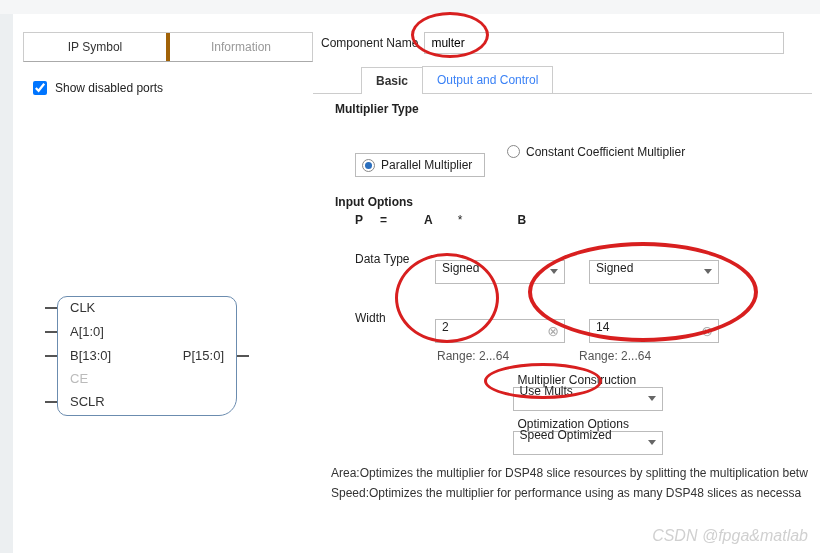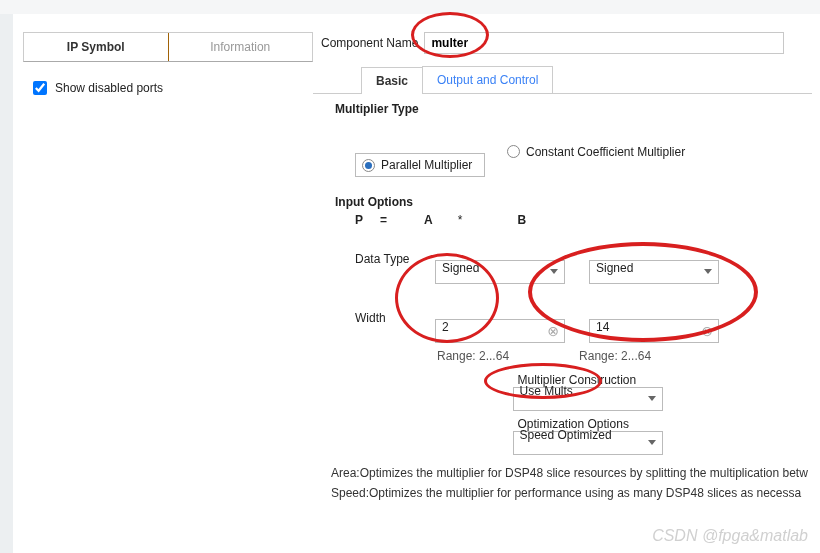--- a/index.html
+++ b/index.html
@@ -3,34 +3,34 @@
 <meta charset="utf-8">
 <style>
   * { box-sizing: border-box; font-family: Arial, sans-serif; font-size: 12px; }
   body { margin: 0; background: #fff; width: 820px; height: 553px; overflow: hidden; position: relative; color: #222; }
   .top-stub { height: 14px; background: #f5f6f7; }
   .vtoolbar { position: absolute; left: 0; top: 14px; bottom: 0; width: 13px; background: #eceff1; }
   .main { position: absolute; left: 13px; top: 14px; right: 0; bottom: 0; display: flex; }
   .left-col { width: 300px; display: flex; flex-direction: column; }
   .tabs { display: flex; border: 1px solid #ccc; border-bottom: 1px solid #aaa; margin: 18px 0 10px 10px; height: 30px; }
   .tab { flex: 1; line-height: 28px; text-align: center; color: #999; cursor: pointer; }
-  .tab.active { background: #fff; border-right: 1px solid #a16207; color: #333; font-weight: bold; }
+  .tab.active { background: #fff; border-right: 4px solid #a16207; color: #333; font-weight: normal; }
   .chk-row { margin: 6px 0 0 16px; display: flex; align-items: center; gap: 5px; }
   input[type=checkbox]{width:14px;height:14px;}
   .diagram-area { flex: 1; position: relative; }
   .block { position: absolute; left: 44px; top: 198px; width: 180px; height: 120px; border: 1px solid #6b8caf; border-radius: 10px 10px 18px 10px; background: #fff; }
   .port { position: absolute; left: 12px; font-size: 13px; color: #333; }
   .port.out { left: auto; right: 12px; }
   .port.mute { color: #bbb; }
   .pin { position: absolute; width: 12px; height: 2px; background: #555; left: -13px; }
   .pin.r { left: auto; right: -13px; }
   .right-col { flex: 1; padding: 18px 0 0 0; }
   .cname-row { display:flex; align-items:center; padding: 0 0 12px 8px;}
   .cname-lbl { margin-right:6px; }
-  .cname-input { border: 1px solid #c8c8c8; padding: 5px 6px; width: 360px; height:22px;font-weight:bold;}
+  .cname-input { border: 1px solid #c8c8c8; padding: 5px 6px; width: 360px; height:22px;}
   .rtabs { display:flex; border-bottom:1px solid #ccc; margin: 0 8px 8px 0; padding-left: 48px; }
   .rtab { padding: 6px 14px; border:1px solid #ccc; border-bottom:none; margin-right:-1px; color:#3b82f6;}
   .rtab.active { background:#fff; color:#333; font-weight:bold; position:relative; top:1px;}
   .sect { margin: 8px 0 4px 22px; font-weight: bold; }
   .radios { margin: 10px 0 18px 42px; display:flex; gap:22px; align-items:center;}
   .radio { display:flex; align-items:center; gap:6px; }
   .radio .dot { width:13px; height:13px; border:1px solid #888; border-radius:50%; display:flex; align-items:center; justify-content:center;}
   .radio.sel .dot::after { content:''; width:7px; height:7px; border-radius:50%; background:#2a6ebd; display:block;}
   .eq { margin: 4px 0 6px 42px; font-size: 18px; font-weight: bold; display:flex; gap: 55px; }
   .eq span { display:inline-block; }
@@ -59,20 +59,35 @@
 <div class="main">
   <div class="left-col">
     <div class="tabs">
       <div class="tab active">IP Symbol</div>
       <div class="tab">Information</div>
     </div>
     <label class="chk-row">
       <input type="checkbox" checked="" style="">
       <span>Show disabled ports</span>
     </label>
+    <div class="diagram-area">
+      <div class="block">
+        <span class="pin" style="top:10px"></span>
+          <span class="port" style="top:3px">CLK</span>
+        <span class="pin" style="top:34px"></span>
+          <span class="port" style="top:27px">A[1:0]</span>
+        <span class="pin" style="top:58px"></span>
+          <span class="port" style="top:51px">B[13:0]</span>
+        <span class="port mute" style="top:74px">CE</span>
+        <span class="pin" style="top:104px"></span>
+          <span class="port" style="top:97px">SCLR</span>
+        <span class="pin r" style="top:58px"></span>
+          <span class="port out" style="top:51px">P[15:0]</span>
+      </div>
+    </div>
   </div>
 
   <div class="right-col">
     <div class="cname-row">
       <span class="cname-lbl">Component Name</span>
       <input class="cname-input" value="multer" style="">
     </div>
     <div class="rtabs">
       <div class="rtab active">Basic</div>
       <div class="rtab">Output and Control</div>

